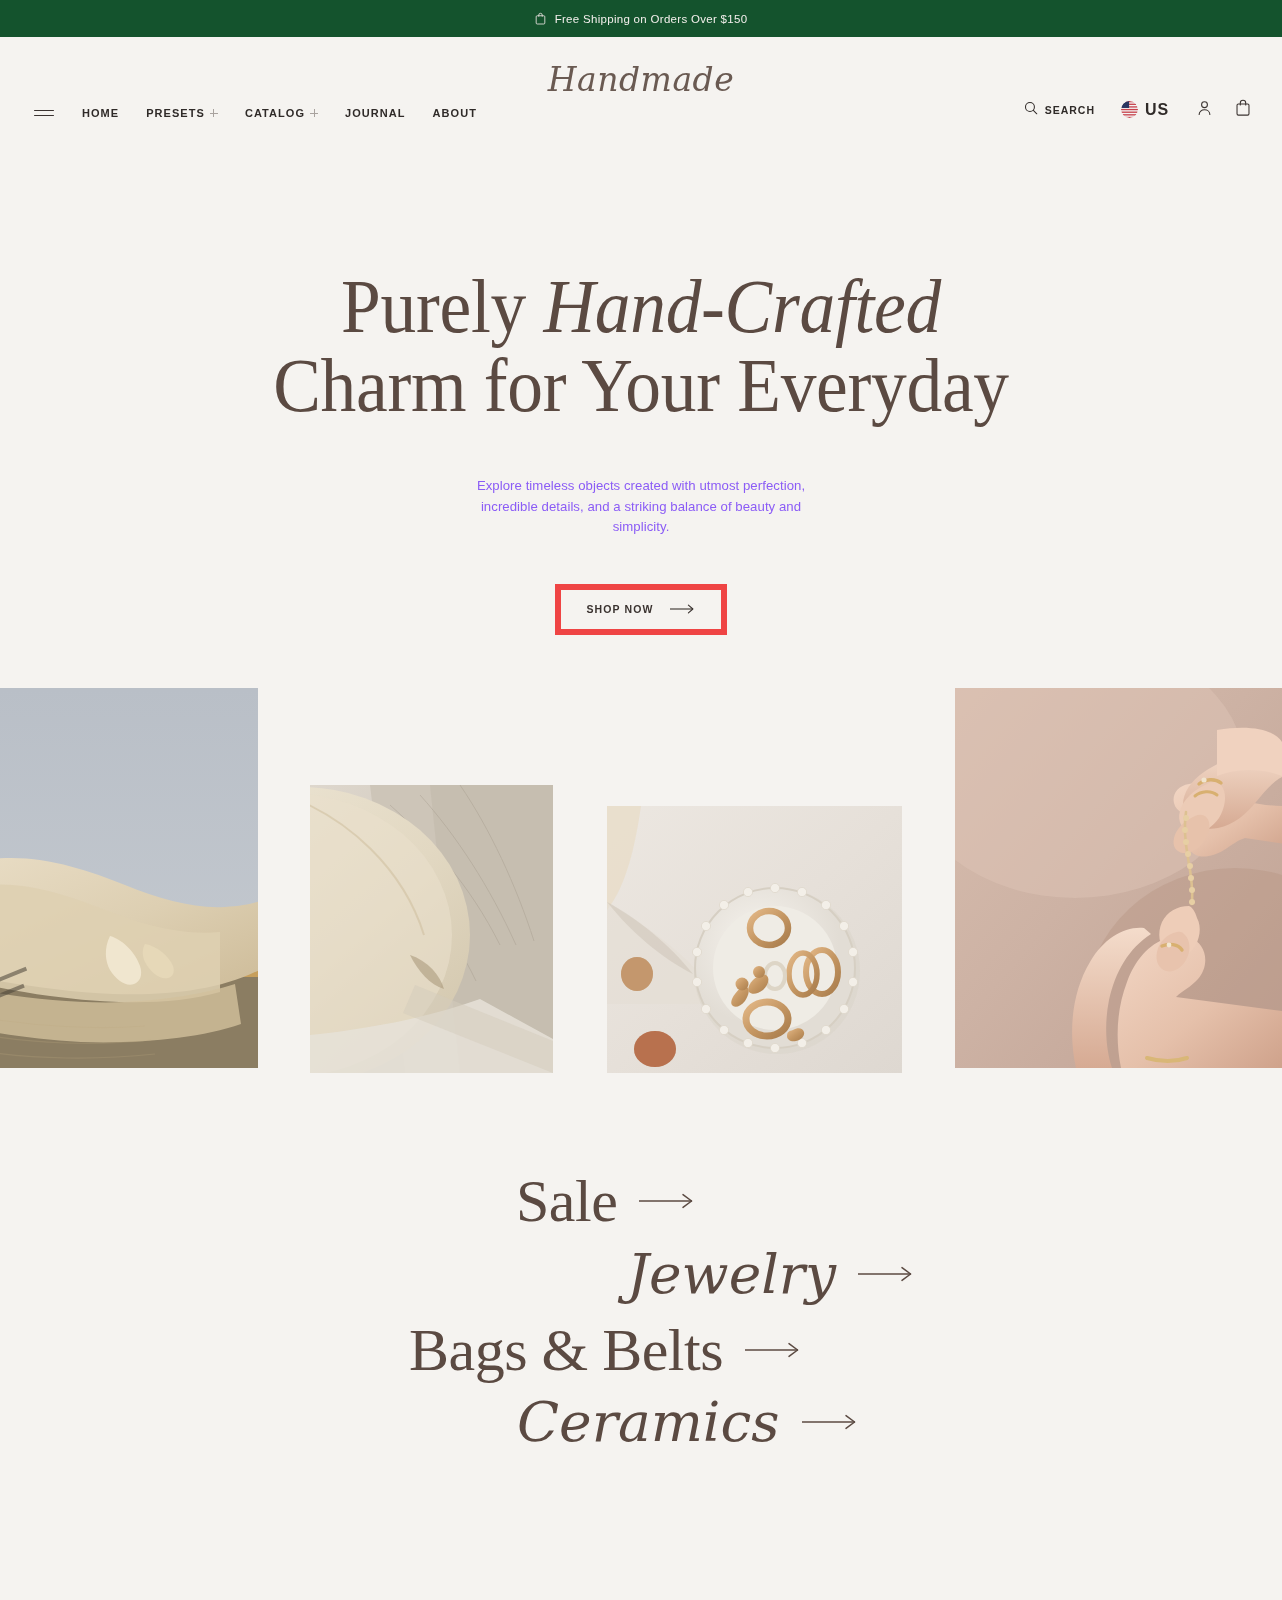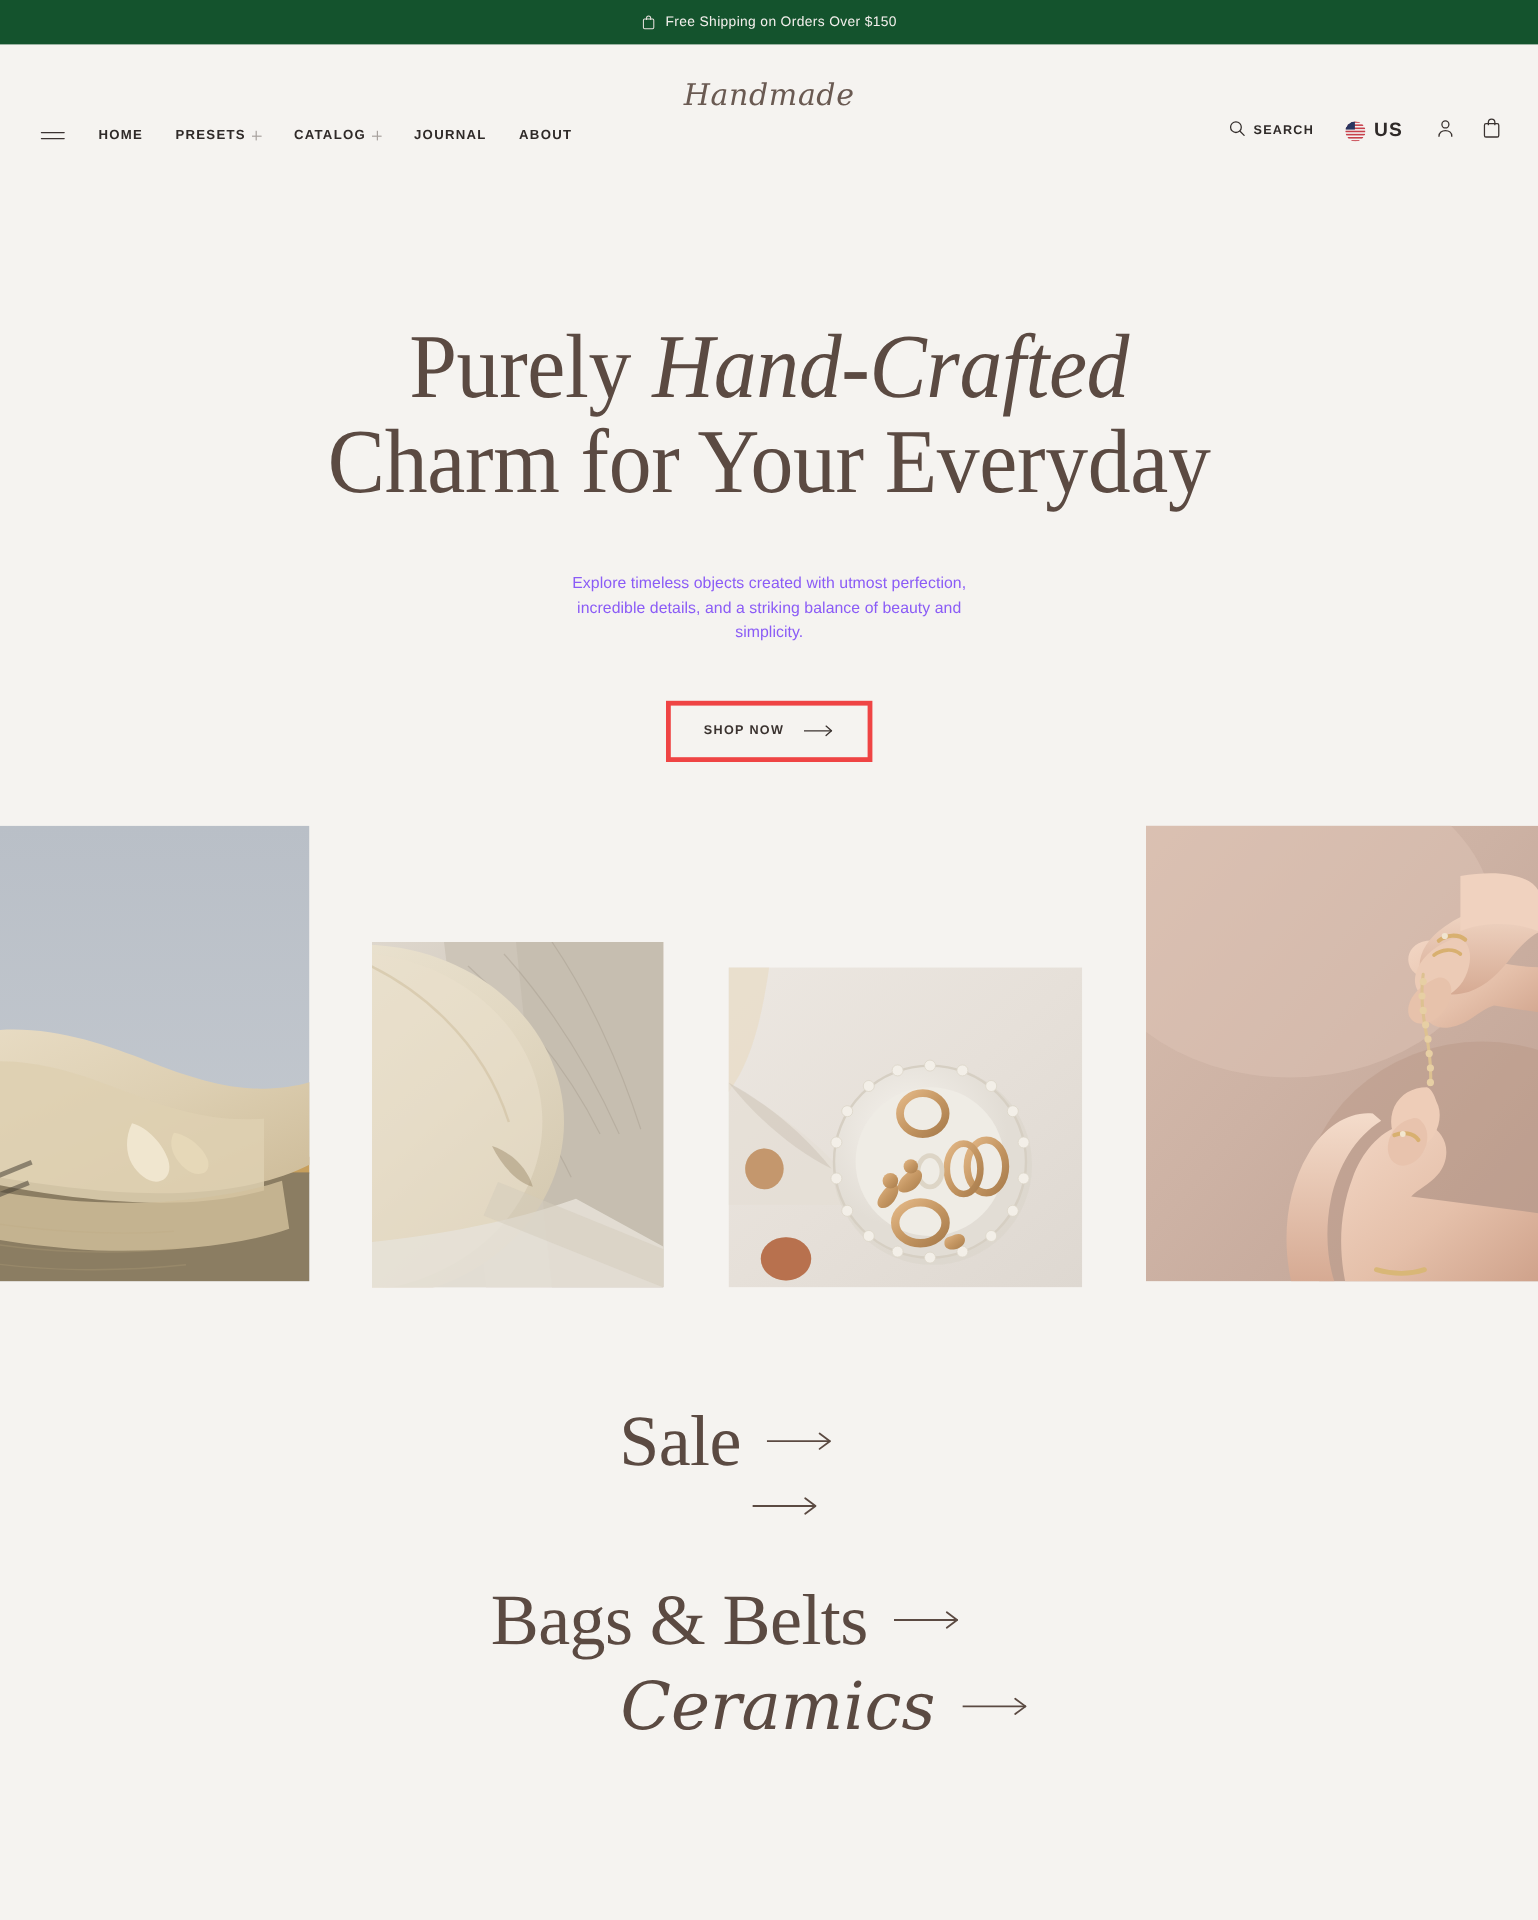--- a/index.html
+++ b/index.html
@@ -91,21 +91,21 @@
   .plus::before { left: 0; top: 3.5px; width: 8px; height: 1px; }
   .plus::after { top: 0; left: 3.5px; height: 8px; width: 1px; }
 
   .logo {
     position: absolute;
     left: 50%;
     top: 50%;
     transform: translate(-50%, -50%);
     font-family: "DejaVu Serif", serif;
     font-style: italic;
-    font-size: 25px;
+    font-size: 33px;
     letter-spacing: .5px;
     color: #6a5a52;
     cursor: pointer;
     white-space: nowrap;
   }
 
   .nav-right {
     margin-left: auto;
     display: flex;
     align-items: center;
@@ -167,21 +167,21 @@
     width: 330px;
     font-size: 13.2px;
     line-height: 20.5px;
     color: #8b5cf6;
     letter-spacing: .05px;
   }
   .shop-btn {
     margin: 46px auto 0;
     width: 172px;
     height: 51px;
-    border: 4px solid #ef4444;
+    border: 6px solid #ef4444;
     background: transparent;
     display: flex;
     align-items: center;
     justify-content: center;
     gap: 17px;
     cursor: pointer;
   }
   .shop-label {
     font-size: 10.5px;
     font-weight: 700;
@@ -561,20 +561,21 @@
     <span class="cat-label">Sale</span>
     <span>
       <svg class="arrow-long" width="57" height="16" viewBox="0 0 57 16" fill="none">
         <path d="M0 8h53" stroke="#5b4a42" stroke-width="1.5"></path>
         <path d="M44 1.6L52.6 8 44 14.4" stroke="#5b4a42" stroke-width="1.5" fill="none" stroke-linecap="round" stroke-linejoin="round"></path>
       </svg>
     </span>
   </a>
 
   <a class="cat c1 script">
+    <span class="cat-label">Jewelry</span>
     <span>
       <svg class="arrow-long" width="57" height="16" viewBox="0 0 57 16" fill="none">
         <path d="M0 8h53" stroke="#5b4a42" stroke-width="1.5"></path>
         <path d="M44 1.6L52.6 8 44 14.4" stroke="#5b4a42" stroke-width="1.5" fill="none" stroke-linecap="round" stroke-linejoin="round"></path>
       </svg>
     </span>
   </a>
 
   <a class="cat c2">
     <span class="cat-label">Bags &amp; Belts</span>

